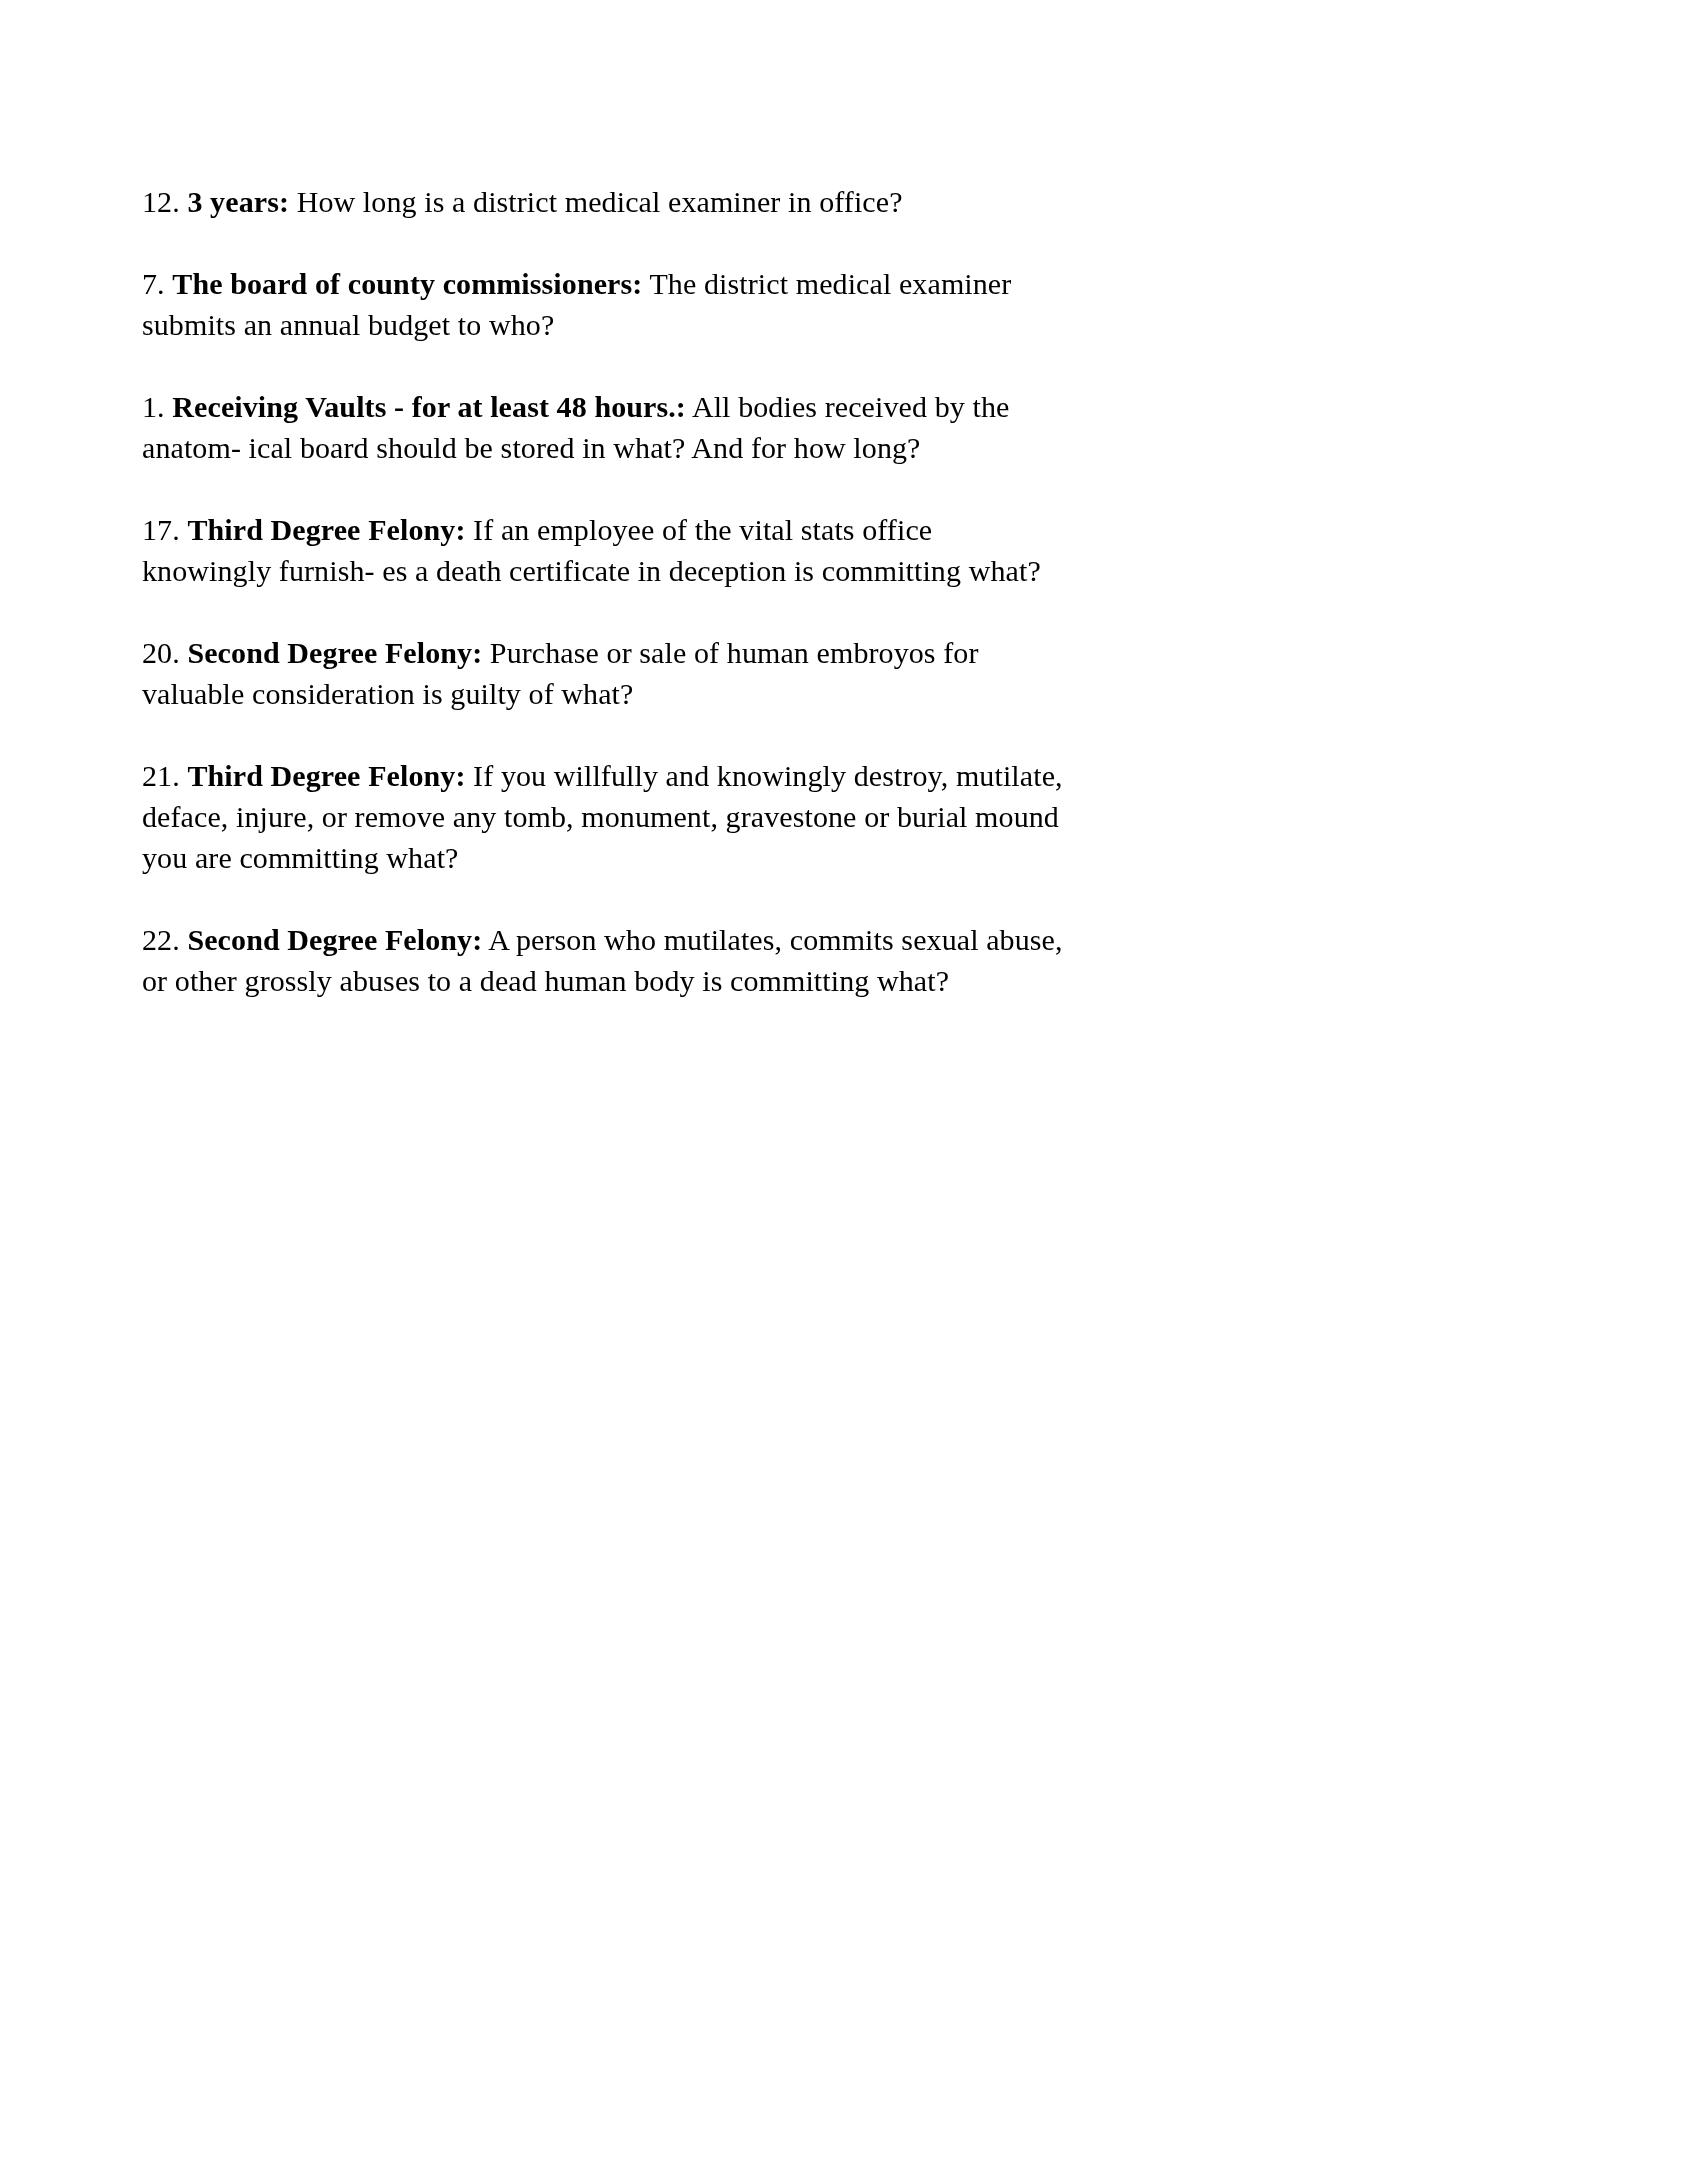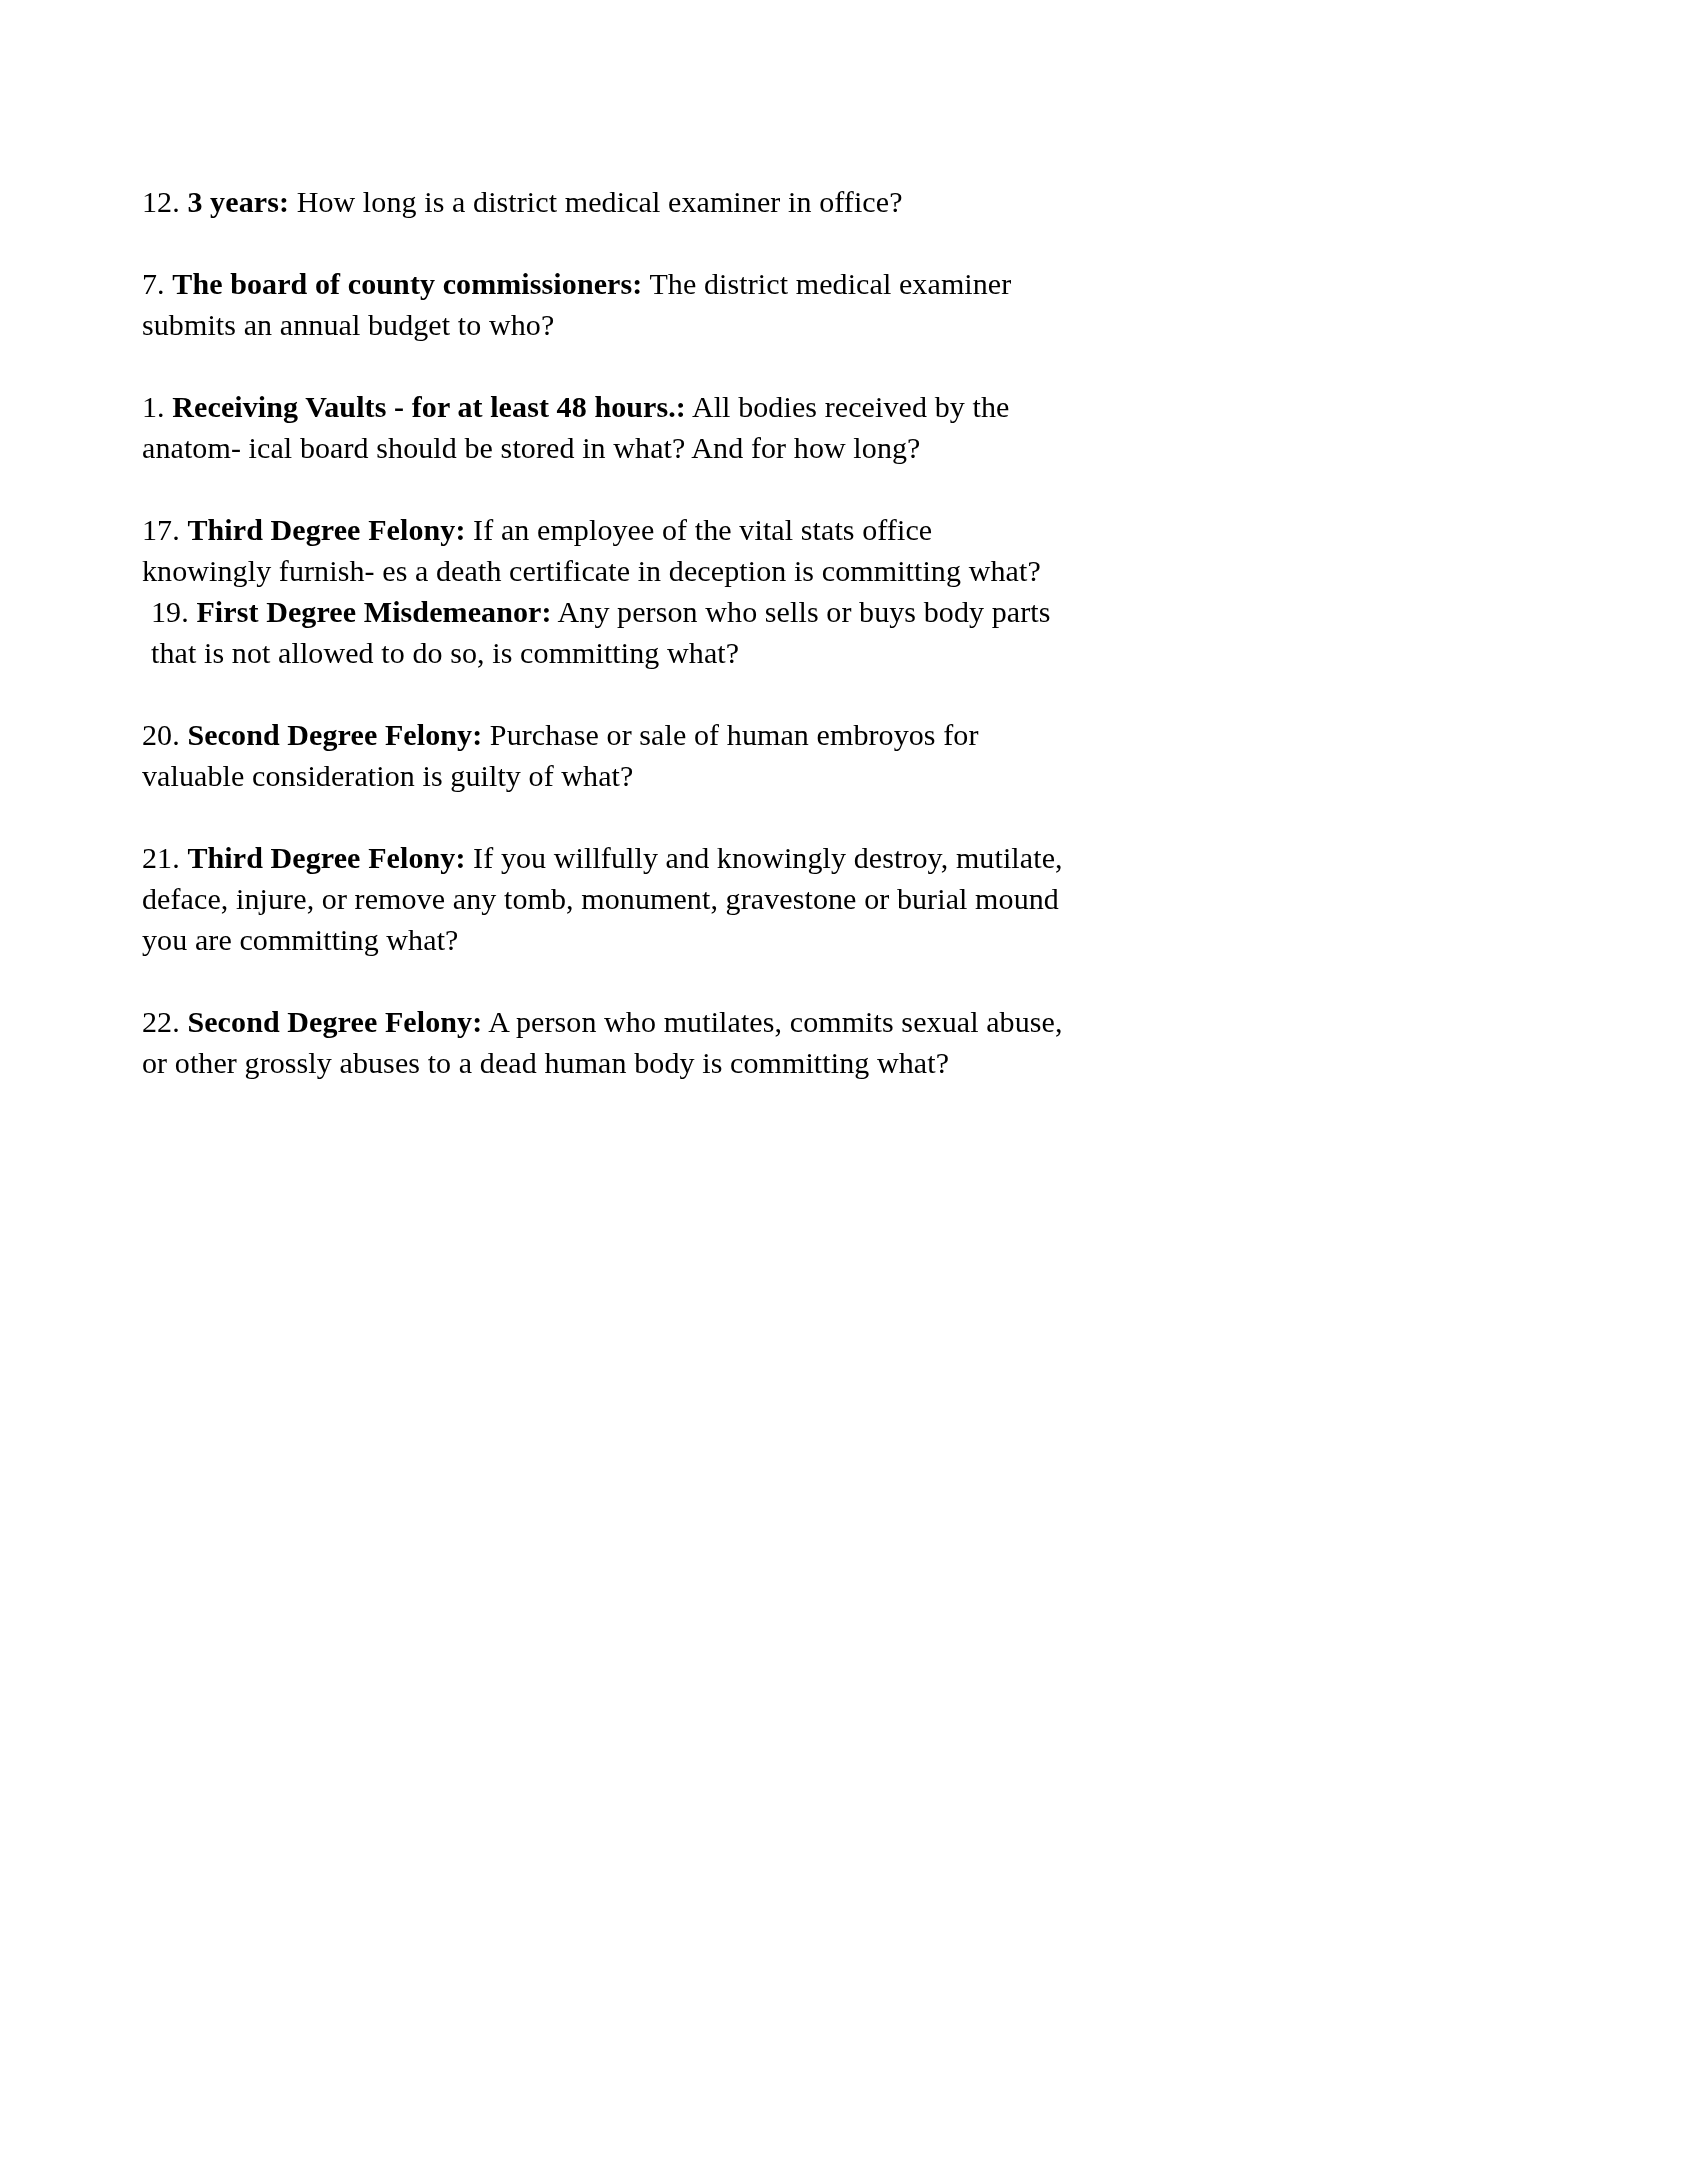--- a/index.html
+++ b/index.html
@@ -55,21 +55,20 @@
 
 
   <p class="qa-item"><span class="item-number">7.</span> <span class="item-answer">The board of county commissioners:</span> <span class="item-question">The district medical examiner submits an annual budget to who?</span></p>
 
 
   <p class="qa-item"><span class="item-number">1.</span> <span class="item-answer">Receiving Vaults - for at least 48 hours.:</span> <span class="item-question">All bodies received by the anatom- ical board should be stored in what? And for how long?</span></p>
 
   <p class="qa-item"><span class="item-number">17.</span> <span class="item-answer">Third Degree Felony:</span> <span class="item-question">If an employee of the vital stats office knowingly furnish- es a death certificate in deception is committing what?</span></p>
 
 
-  <p class="qa-item tight indent"><span class="item-number">19.</span> <span class="item-answer">First Degree Misdemeanor:</span> <span class="item-question">Any person who sells or buys body parts that is not allowed to do so, is committing what?</span></p>
 
   <p class="qa-item"><span class="item-number">20.</span> <span class="item-answer">Second Degree Felony:</span> <span class="item-question">Purchase or sale of human embroyos for valuable consideration is guilty of what?</span></p>
 
   <p class="qa-item"><span class="item-number">21.</span> <span class="item-answer">Third Degree Felony:</span> <span class="item-question">If you willfully and knowingly destroy, mutilate, deface, injure, or remove any tomb, monument, gravestone or burial mound you are committing what?</span></p>
 
   <p class="qa-item"><span class="item-number">22.</span> <span class="item-answer">Second Degree Felony:</span> <span class="item-question">A person who mutilates, commits sexual abuse, or other grossly abuses to a dead human body is committing what?</span></p>
 </div>
 </div>
 
 

